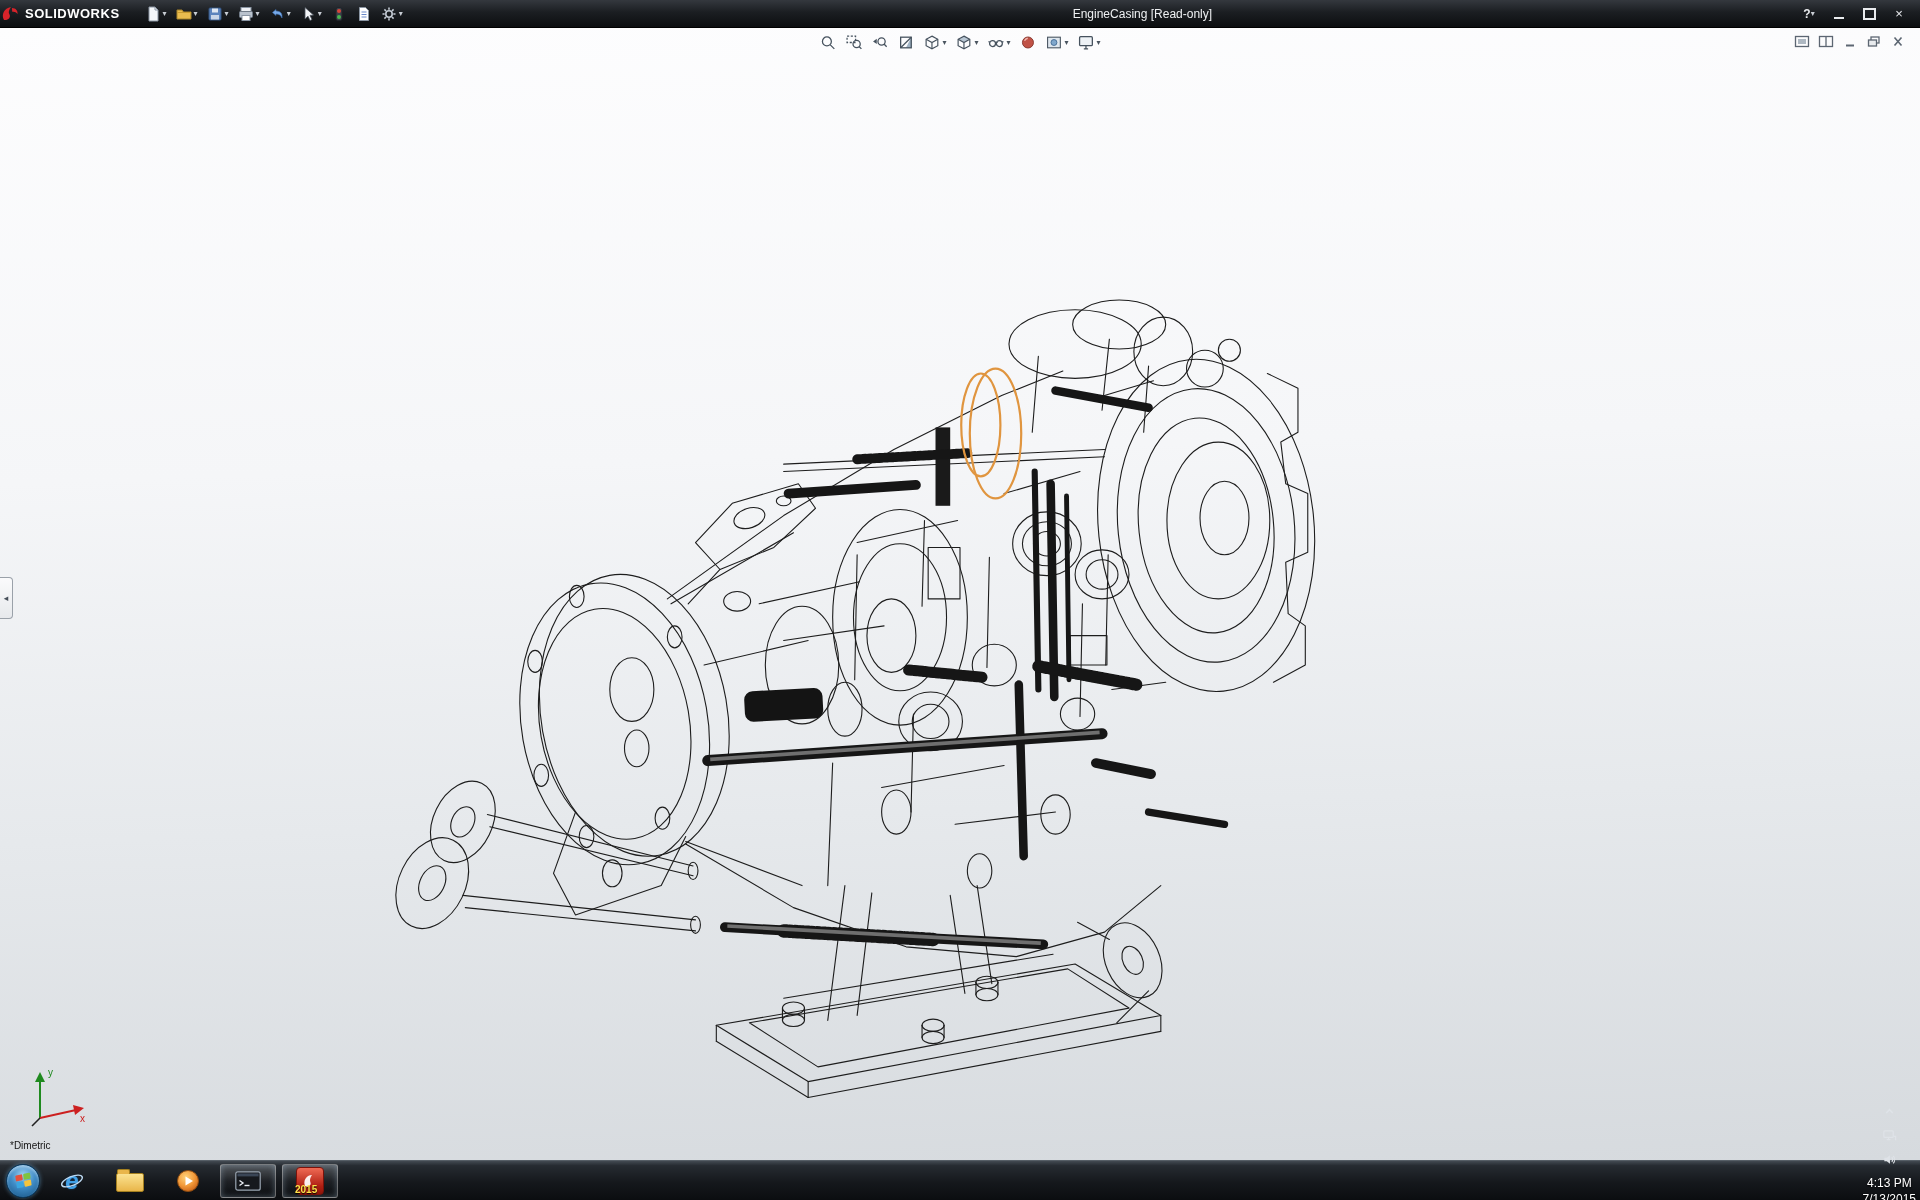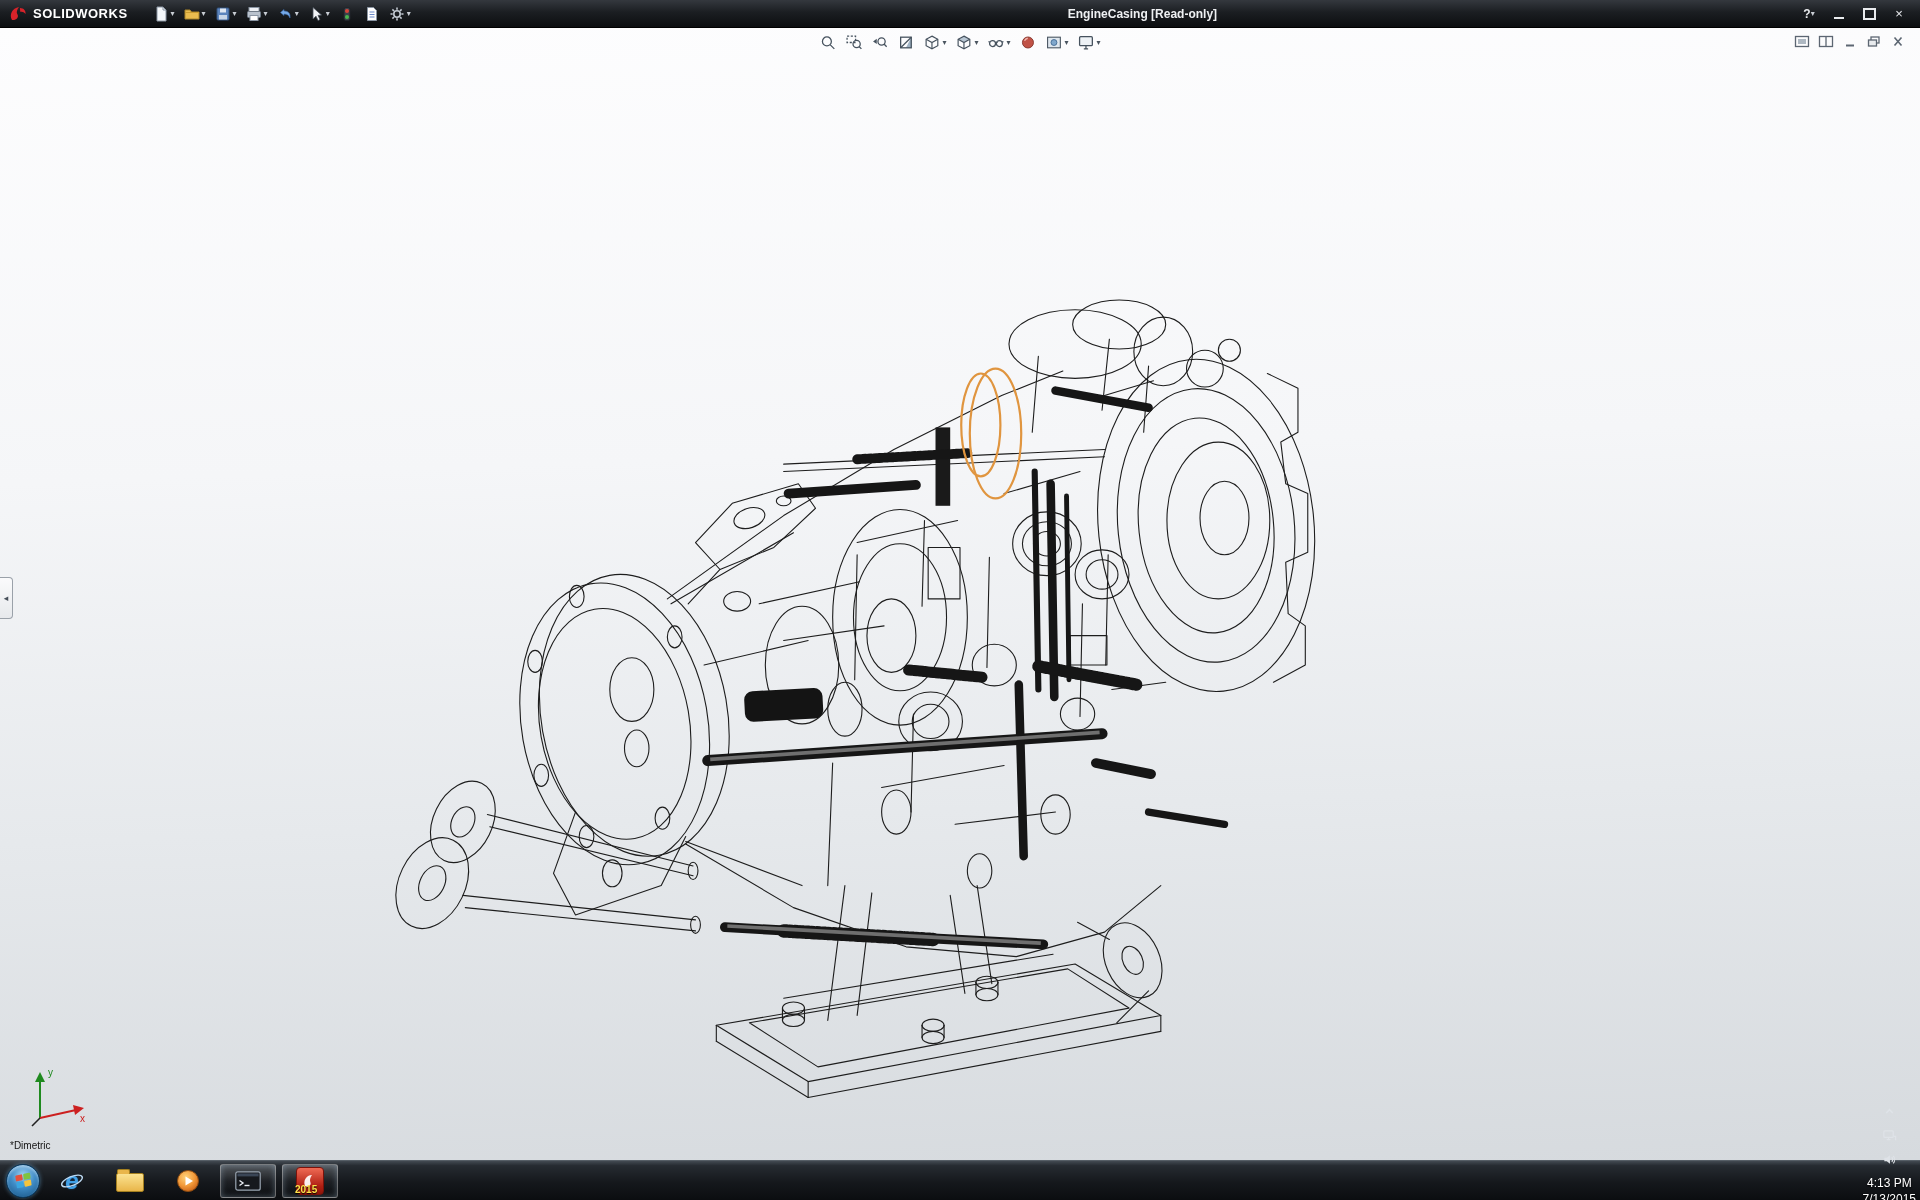--- a/index.html
+++ b/index.html
@@ -5,33 +5,33 @@
   html,body{margin:0;padding:0;}
   body{
     width:1920px;height:1200px;position:relative;overflow:hidden;
     font-family:"Liberation Sans","DejaVu Sans",sans-serif;
     background:#000;
   }
   
   .titlebar{
     position:absolute;top:0;left:0;width:1920px;height:28px;
     background:linear-gradient(#34383e 0%,#1b1e22 45%,#0c0e10 100%);
-    display:flex;align-items:center;padding-left:8px;box-sizing:border-box;
+    display:flex;align-items:center;box-sizing:border-box;
     border-bottom:1px solid #000;
   }
   .logo{display:flex;align-items:center;gap:5px;}
   .logo-text{color:#fff;font-weight:bold;font-size:13px;letter-spacing:.5px;}
   .menu-tools{display:flex;align-items:center;margin-left:22px;gap:3px;}
   .mt{display:flex;align-items:center;gap:2px;height:24px;padding:0 3px;
       background:none;border:none;cursor:default;}
   .mt svg{width:16px;height:16px;display:block;}
   .dd{font-size:8px;color:#c8cdd4;line-height:1;}
   .tb-title{
     position:absolute;left:59.5%;top:50%;transform:translate(-50%,-50%);
-    color:#eef0f2;font-size:12px;white-space:nowrap;font-weight:bold;
+    color:#eef0f2;font-size:12px;white-space:nowrap;
   }
   .win-controls{margin-left:auto;display:flex;align-items:center;gap:4px;padding-right:8px;}
   .wc{width:26px;height:19px;display:flex;align-items:center;justify-content:center;
       background:none;border:none;color:#e9ebee;font-size:13px;cursor:default;}
   .wc .bar{width:10px;height:2px;background:#e9ebee;margin-top:8px;}
   .wc .box{width:9px;height:8px;border:2px solid #e9ebee;}
   .help-q{font-size:12px;font-weight:bold;color:#e9ebee;}
 
   
   .viewport{

